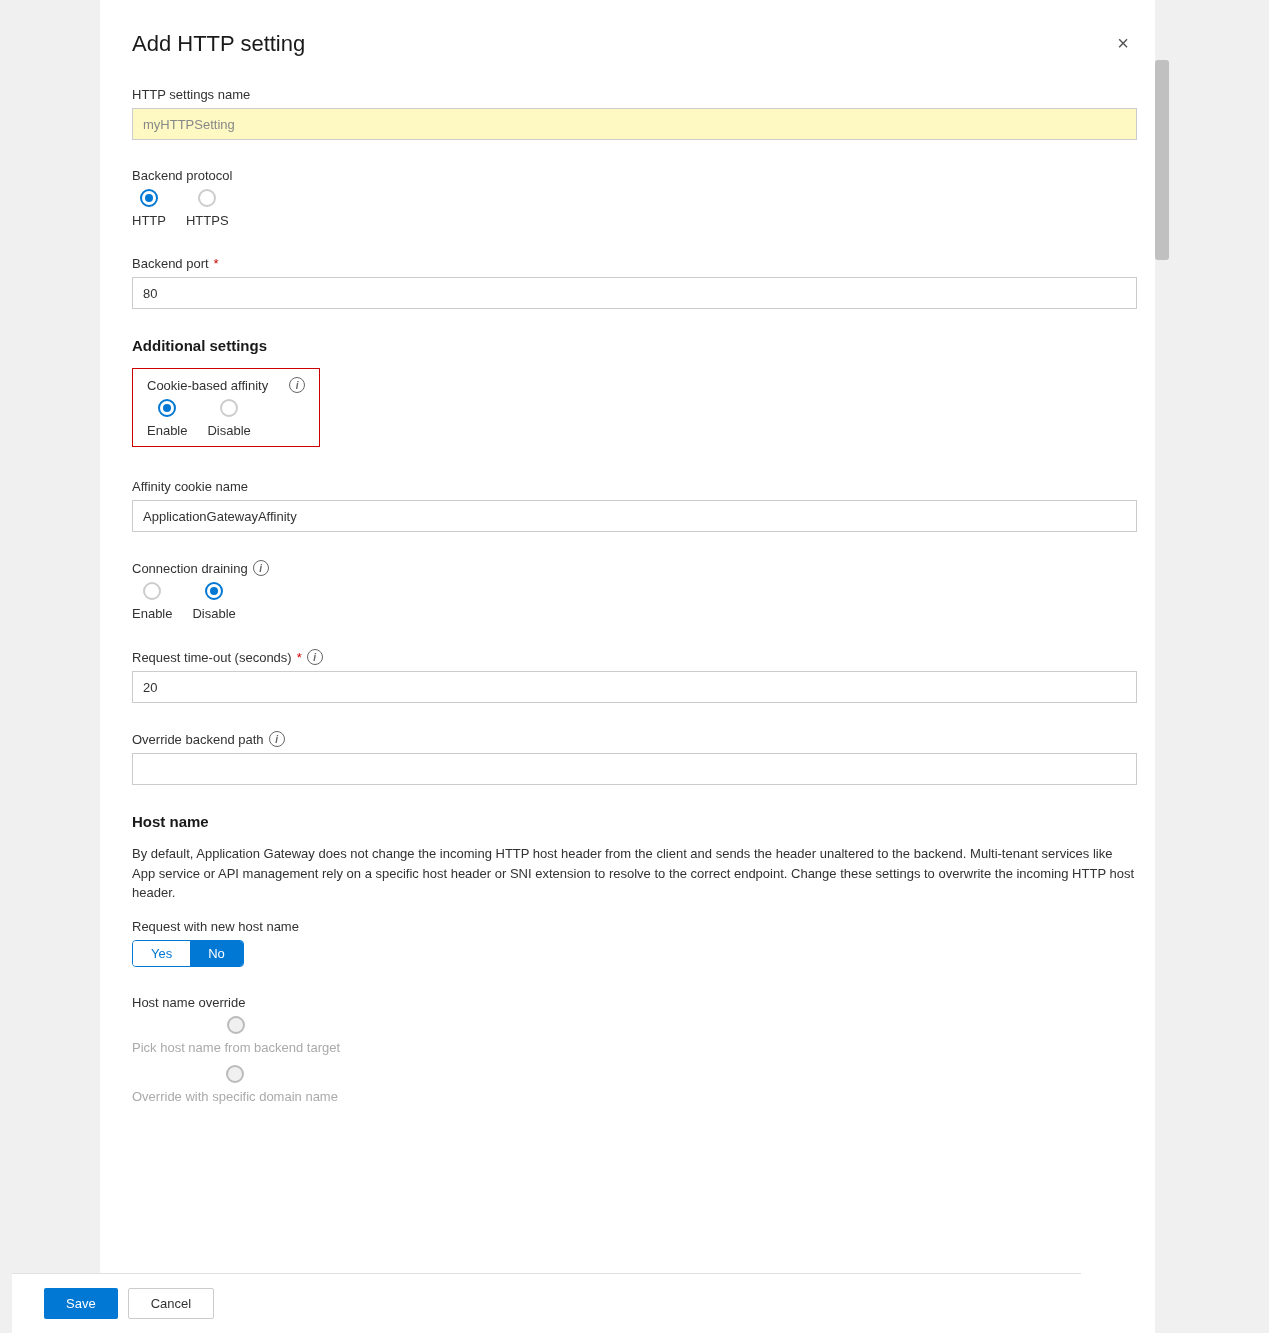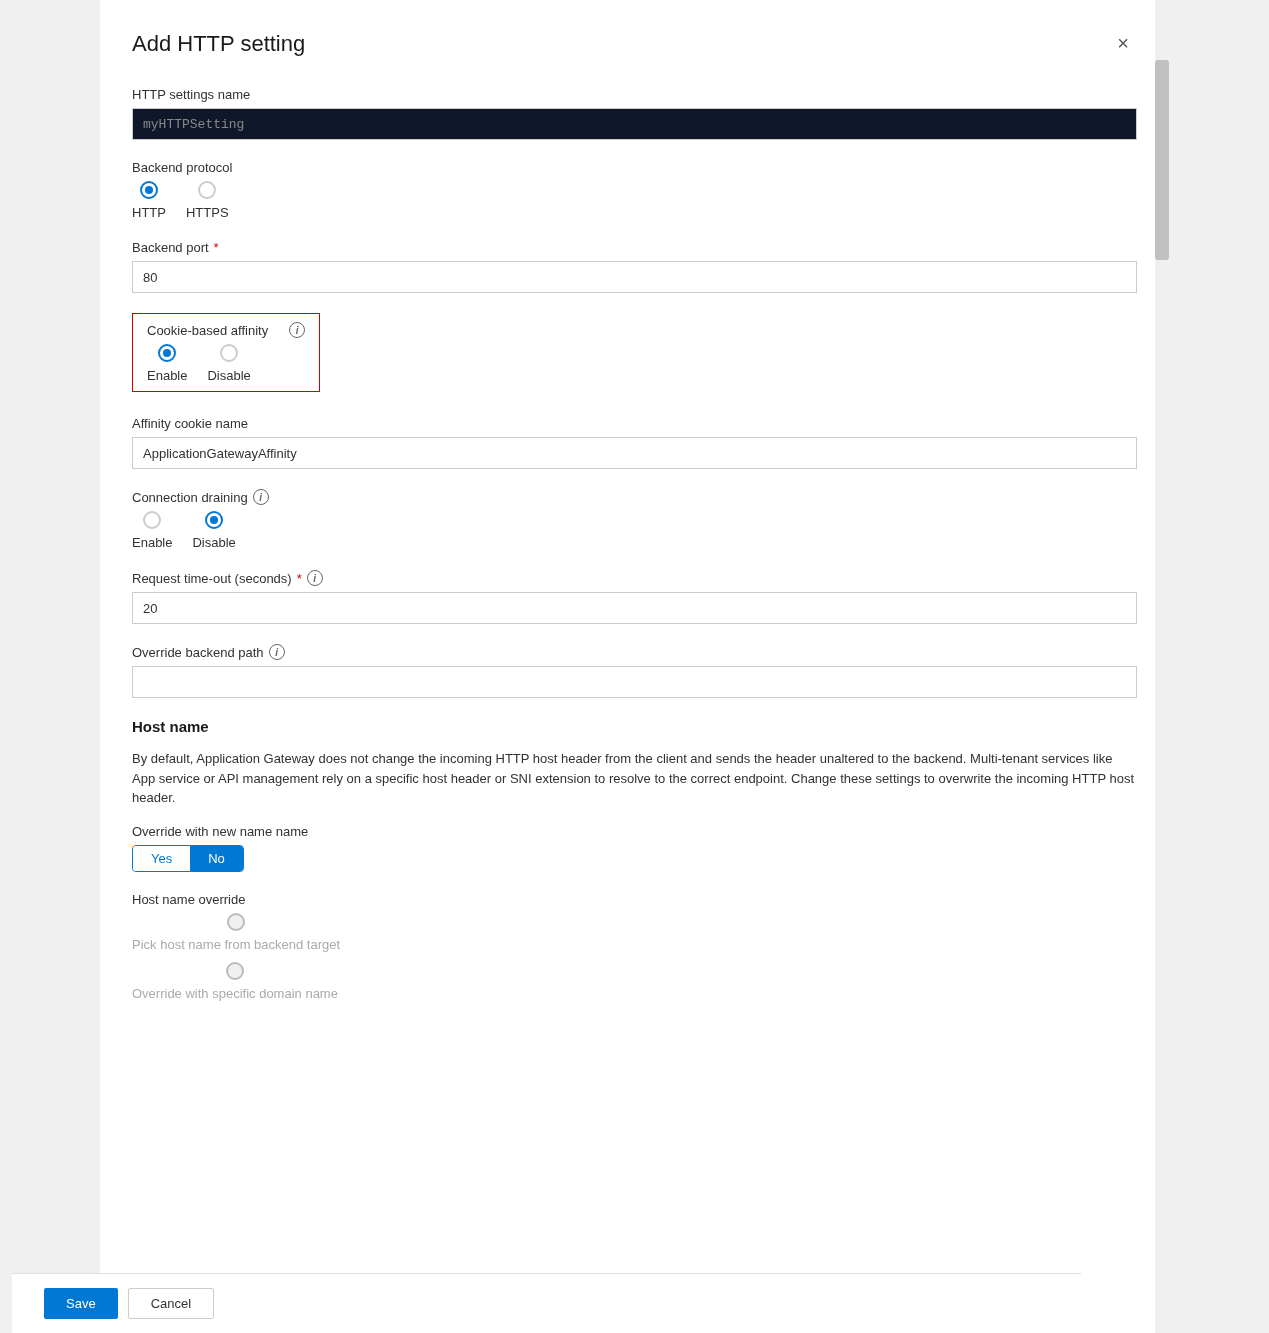--- a/index.html
+++ b/index.html
@@ -48,21 +48,21 @@
     }
     .scrollbar-thumb {
       width: 14px;
       height: 200px;
       background: #c0c0c0;
       position: absolute;
       top: 60px;
       border-radius: 3px;
     }
     .form-section {
-      margin-bottom: 20px;
+      margin-bottom: 28px;
     }
     .field-label {
       font-size: 13px;
       color: #323232;
       margin-bottom: 6px;
       display: flex;
       align-items: center;
       gap: 5px;
     }
     .field-label .required {
@@ -86,23 +86,22 @@
     .text-input {
       width: 100%;
       height: 32px;
       border: 1px solid #ccc;
       padding: 0 10px;
       font-size: 13px;
       color: #323232;
       outline: none;
     }
     .text-input.readonly {
-      background: #0f172a;
+      background: #fef9c3;
       color: #888;
-      font-family: Liberation Mono, monospace;
     }
     .radio-group {
       display: flex;
       align-items: center;
       gap: 20px;
       margin-top: 4px;
     }
     .radio-option {
       display: flex;
       align-items: center;
@@ -256,20 +255,21 @@
   </div>
 
   <div class="form-section">
     <div class="field-label">
       <span>Backend port</span>
       <span class="required">*</span>
     </div>
     <input type="text" class="text-input" value="80" style="">
   </div>
 
+  <div class="section-header">Additional settings</div>
 
   <div class="form-section">
     <div class="affinity-box">
       <div class="affinity-label">
         <span>Cookie-based affinity</span>
         <span class="info-icon">i</span>
       </div>
       <div class="radio-group">
         <label class="radio-option">
           <input type="radio" name="cookie_affinity" checked="" style="">
@@ -320,21 +320,21 @@
       <span class="info-icon">i</span>
     </div>
     <input type="text" class="text-input" value="" style="">
   </div>
 
   <div class="host-name-section">
     <div class="section-header">Host name</div>
     <p class="description-text">By default, Application Gateway does not change the incoming HTTP host header from the client and sends the header unaltered to the backend. Multi-tenant services like App service or API management rely on a specific host header or SNI extension to resolve to the correct endpoint. Change these settings to overwrite the incoming HTTP host header.</p>
 
     <div class="form-section">
-      <div class="field-label">Override with new name name</div>
+      <div class="field-label">Request with new host name</div>
       <div class="toggle-group">
         <button class="toggle-btn">Yes</button>
         <button class="toggle-btn active">No</button>
       </div>
     </div>
 
     <div class="form-section" style="margin-top: 20px;">
       <div class="field-label">Host name override</div>
       <div class="radio-group" style="flex-direction: column; align-items: flex-start; gap: 10px;">
         <label class="radio-option radio-option-disabled">

